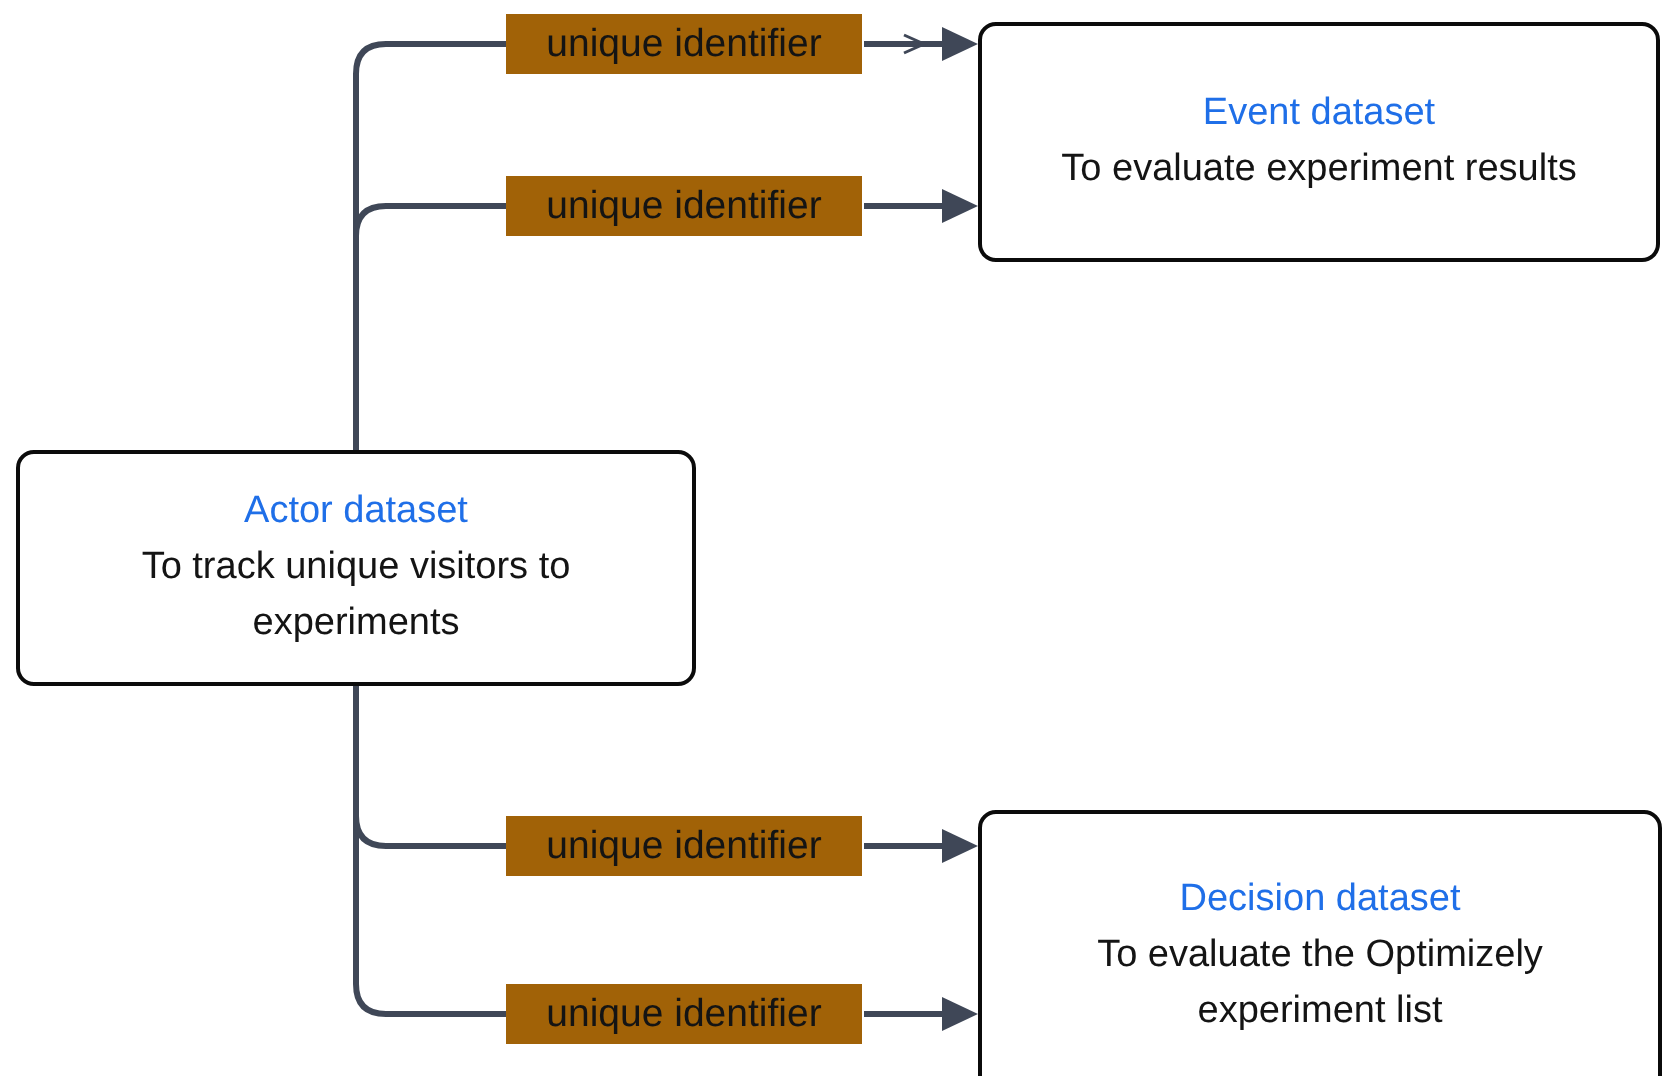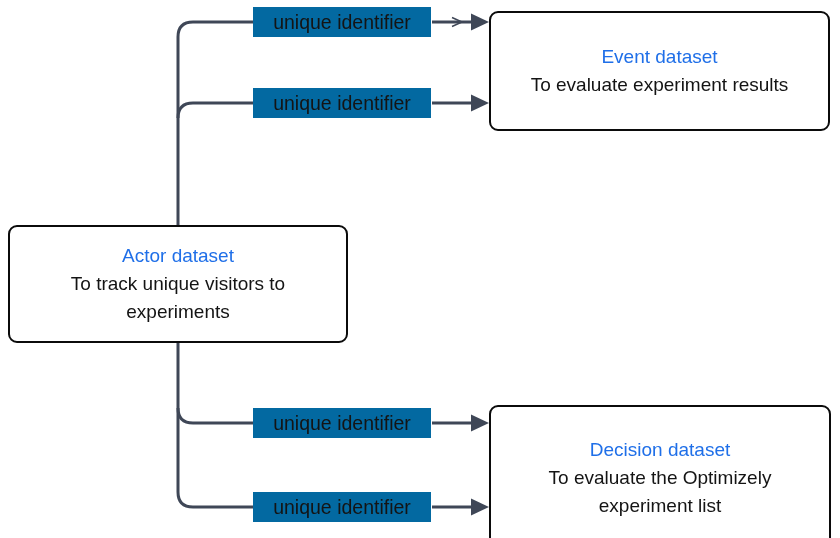--- a/index.html
+++ b/index.html
@@ -40,21 +40,21 @@
   .node-event    { left: 489px; top: 11px;  width: 341px; height: 120px; }
   .node-decision { left: 489px; top: 405px; width: 342px; height: 146px; }
 
   .edge-label {
     position: absolute;
     left: 253px;
     width: 178px;
     height: 30px;
     line-height: 30px;
     text-align: center;
-    background: #0369a1;
+    background: #a16207;
     color: #141414;
     font-size: 19.5px;
     white-space: nowrap;
   }
   .edge-label-1 { top: 7px; }
   .edge-label-2 { top: 88px; }
   .edge-label-3 { top: 408px; }
   .edge-label-4 { top: 492px; }
 </style>
 </head>

